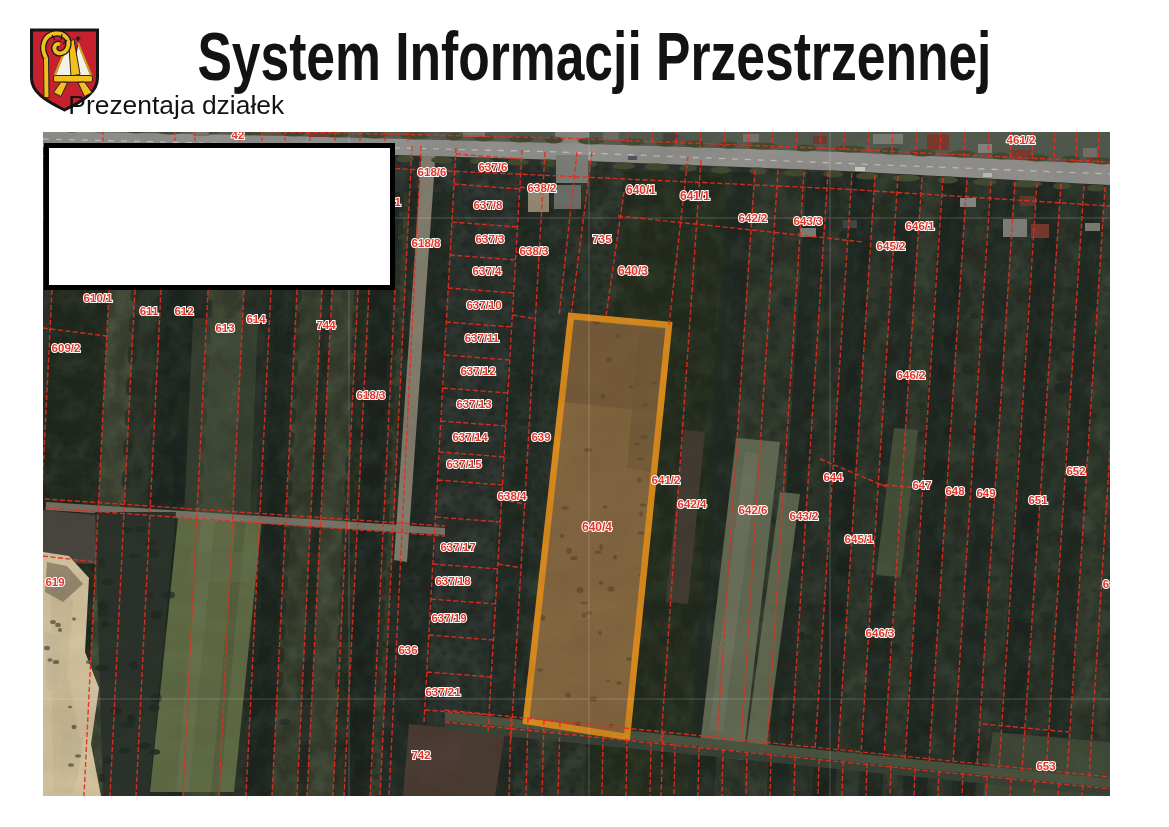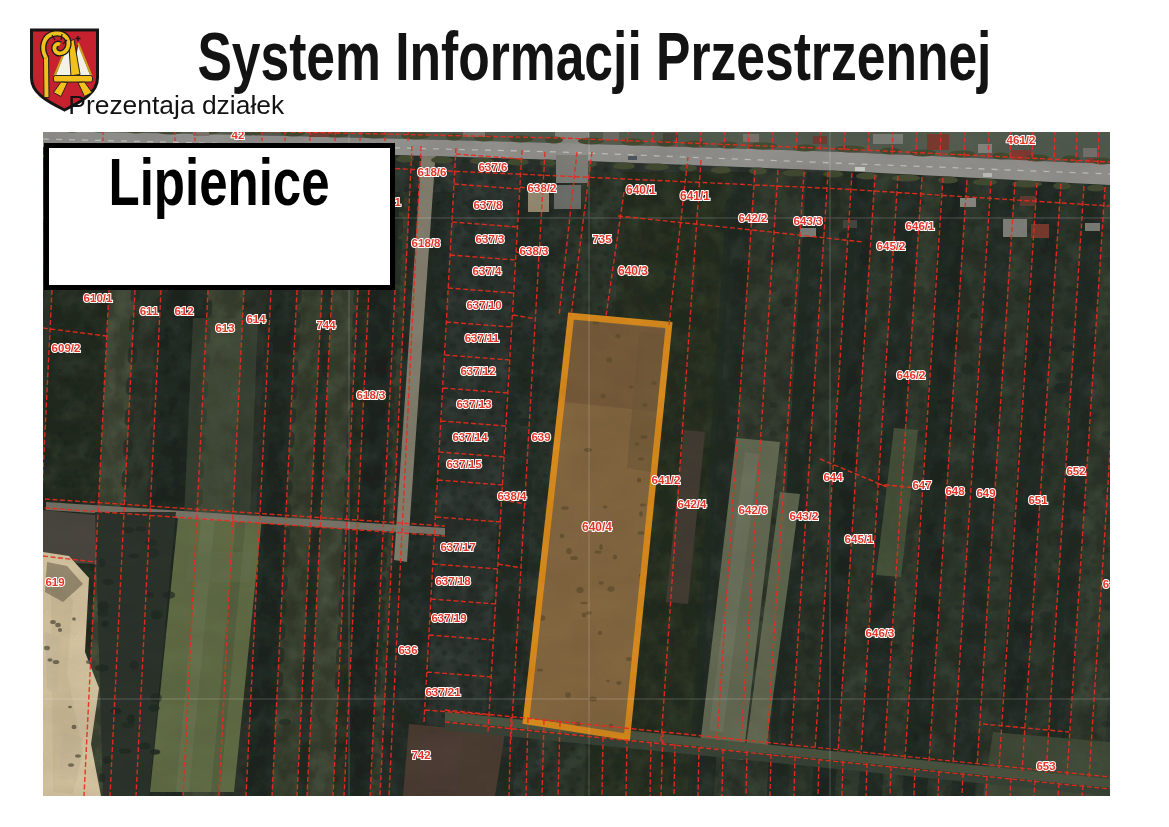--- a/index.html
+++ b/index.html
@@ -548,13 +548,12 @@
 <text x="912" y="363" font-size="11.5">648</text>
 <text x="943" y="365" font-size="11.5">649</text>
 <text x="995" y="372" font-size="11.5">651</text>
 <text x="1033" y="343" font-size="11.5">652</text>
 <text x="1003" y="638" font-size="11.5">653</text>
 <text x="1063" y="456" font-size="11.5">6</text>
 </g>
 </svg>
 
 <div class="abs" id="labelbox">
-  <div id="lb1"><span>Lipienice</span></div>
 </div>
 </body></html>

